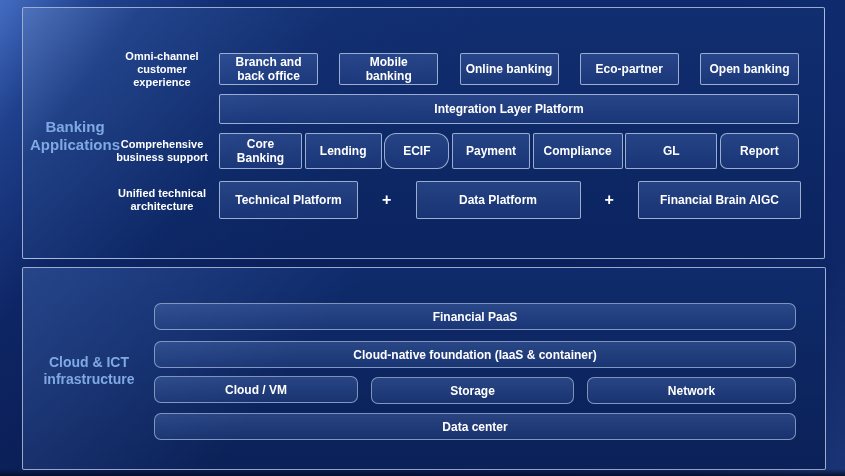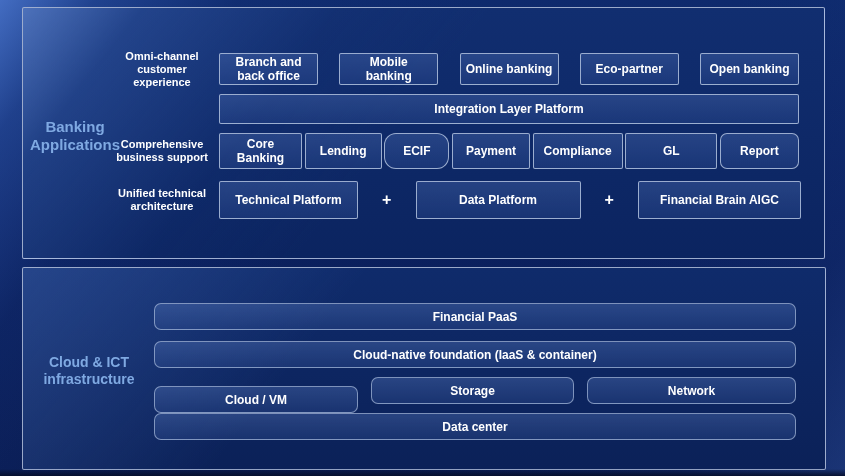--- a/index.html
+++ b/index.html
@@ -104,20 +104,20 @@
       <div class="bx" style="width:163px;">Financial Brain AIGC</div>
     </div>
   </div>
 
   <div class="panel cloud">
     <div class="panel-title">Cloud &amp; ICT
 infrastructure</div>
 
     <div class="rbx" style="left:131px;top:35px;width:642px;">Financial PaaS</div>
     <div class="rbx" style="left:131px;top:73px;width:642px;">Cloud-native foundation (IaaS &amp; container)</div>
-    <div class="rbx" style="left:131px;top:118px;width:204px;">Cloud / VM</div>
+    <div class="rbx" style="left:131px;top:108px;width:204px;">Cloud / VM</div>
     <div class="rbx" style="left:348px;top:109px;width:203px;">Storage</div>
     <div class="rbx" style="left:564px;top:109px;width:209px;">Network</div>
     <div class="rbx" style="left:131px;top:145px;width:642px;">Data center</div>
   </div>
 
   <div class="bottom-shade"></div>
 </div>
 
 </body></html>

